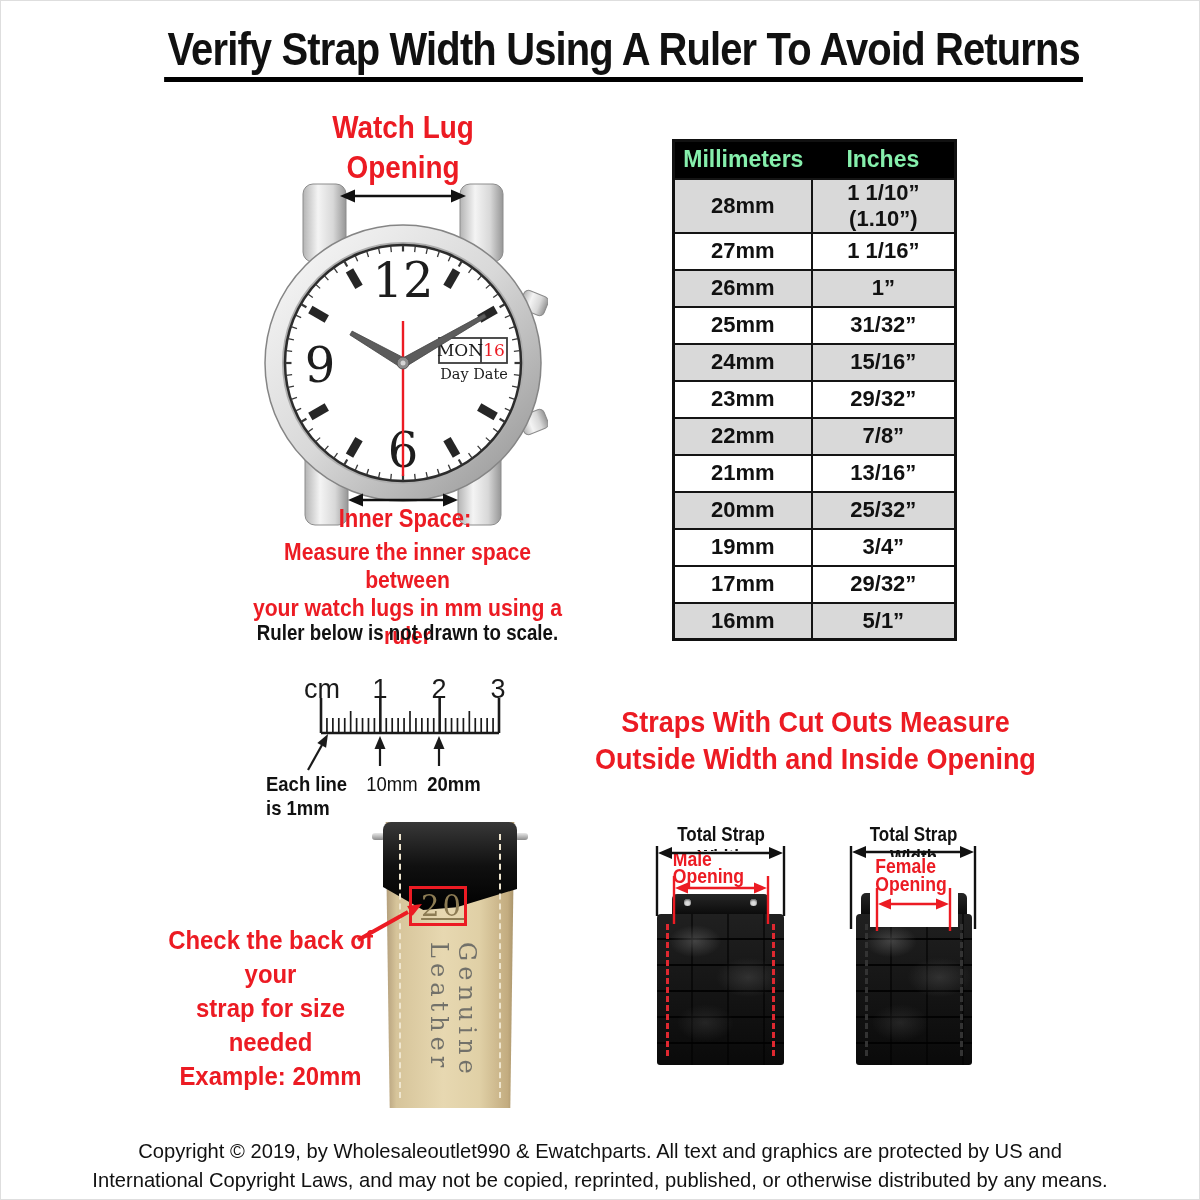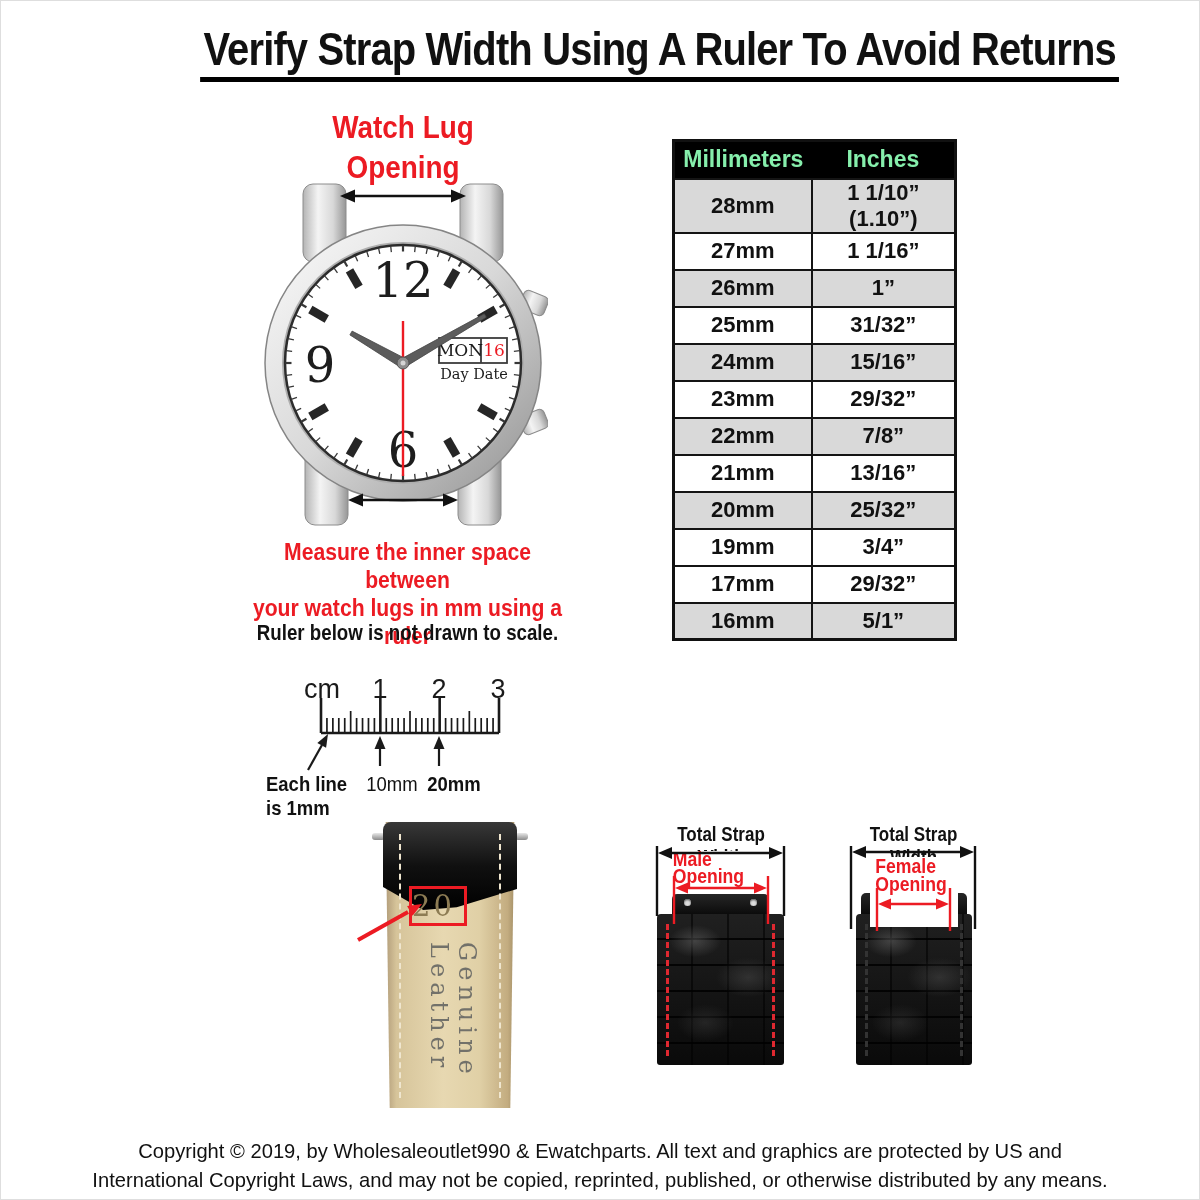--- a/index.html
+++ b/index.html
@@ -7,21 +7,21 @@
 body{background:#ffffff;font-family:"Liberation Sans",sans-serif;}
 .page{position:relative;width:1200px;height:1200px;background:#fff;color:#111;overflow:hidden;box-shadow:inset 0 0 0 1px #dedede;}
 .abs{position:absolute;}
 .cx{text-align:center;}
 .ln{transform-origin:50% 50%;}
 .lnl{transform-origin:0 50%;} .sx85{transform:scaleX(.85);} .sx88{transform:scaleX(.88);}
 .sx90{transform:scaleX(.90);} .sx92{transform:scaleX(.92);} .sx96{transform:scaleX(.96);}
 .red{color:var(--red);}
 
 
-.title-wrap{left:0;right:0;top:24px;text-align:right;padding-left:48px;}
+.title-wrap{left:0;right:0;top:24px;text-align:center;padding-left:48px;}
 .title{display:inline-block;font-weight:bold;font-size:47px;line-height:1.05;letter-spacing:-1px;
   transform:scaleX(.85);transform-origin:center;border-bottom:5px solid #000;padding:0 4px 4px;}
 
 
 .lug-label{left:278px;top:108px;width:250px;font-size:31px;font-weight:bold;line-height:40px;}
 .watch-svg{left:258px;top:183px;width:290px;height:345px;}
 .inner-space{left:275px;top:503px;width:260px;font-size:26px;font-weight:bold;}
 .measure-note{left:225px;top:538px;width:365px;font-size:23px;font-weight:bold;line-height:28px;}
 .scale-note{left:225px;top:620px;width:365px;font-size:22px;font-weight:bold;}
 .wn{font-family:"DejaVu Serif",serif;font-size:48px;fill:#1d1d1d;text-anchor:middle;}
@@ -51,21 +51,21 @@
   clip-path:polygon(2% 0,98% 0,95% 100%,5% 100%);}
 .tan-top{position:absolute;left:0;top:0;width:134px;height:88px;z-index:2;border-radius:8px 8px 0 0;
   background:linear-gradient(180deg,#383838,#101010 50%,#000);
   clip-path:polygon(0 0,100% 0,100% 76%,55% 97%,30% 100%,0 74%);}
 .pin{position:absolute;top:11px;width:13px;height:7px;border-radius:3px;z-index:0;
   background:linear-gradient(180deg,#e8e8e8,#8a8a8a);}
 .pin-l{left:-11px;} .pin-r{right:-11px;}
 .stitch{position:absolute;top:12px;height:264px;width:0;border-left:2px dashed #efe6cf;z-index:3;}
 .st-l{left:16px;} .st-r{right:16px;}
 .size-box{position:absolute;left:26px;top:64px;width:58px;height:40px;z-index:4;border:3px solid var(--red);
-  font-family:"DejaVu Serif",serif;font-size:29px;color:#8d7c54;text-align:left;line-height:35px;letter-spacing:3px;}
+  font-family:"DejaVu Serif",serif;font-size:29px;color:#8d7c54;text-align:right;line-height:35px;letter-spacing:3px;text-decoration:underline;}
 .material{position:absolute;left:42px;top:120px;height:165px;z-index:4;writing-mode:vertical-rl;
   font-family:"DejaVu Serif",serif;font-size:24px;color:#72716a;letter-spacing:5px;}
 .note-arrow{left:352px;top:896px;width:74px;height:48px;z-index:5;}
 .back-note{left:143px;top:923px;width:255px;font-size:26px;font-weight:bold;line-height:34px;}
 
 .strap-width-label{top:823px;font-size:20px;font-weight:bold;}
 .m-width{left:646px;width:150px;} .f-width{left:841px;width:145px;}
 .measure-svg{z-index:3;}
 .m-measure{left:650px;top:842px;width:144px;height:90px;}
 .f-measure{left:846px;top:842px;width:134px;height:92px;}
@@ -240,20 +240,23 @@
       <circle cx="145" cy="180" r="2.5" fill="#d5d5d5"></circle>
     </g>
 
     <g stroke="#111" stroke-width="2.6" fill="#111">
       <line x1="103" y1="317" x2="187" y2="317"></line>
       <polygon points="90,317 105,310.5 105,323.5" stroke="none"></polygon>
       <polygon points="200,317 185,310.5 185,323.5" stroke="none"></polygon>
     </g>
   </svg>
 
+  <div class="abs cx inner-space red">
+    <div class="ln sx85">Inner Space:</div>
+  </div>
 
   <div class="abs cx measure-note red">
     <div class="ln sx92">Measure the inner space  between</div>
     <div class="ln sx92">your watch lugs in mm using a ruler</div>
   </div>
 
   <div class="abs cx scale-note">
     <div class="ln sx85">Ruler below is not drawn to scale.</div>
   </div>
 
@@ -376,37 +379,46 @@
           <td>17mm</td>
           <td>29/32”</td>
         </tr>
         <tr class="even">
           <td>16mm</td>
           <td>5/1”</td>
         </tr>
       </tbody>
   </table>
 
+  <div class="abs cx red-heading red">
+    <div class="ln sx90">Straps With Cut Outs Measure</div>
+    <div class="ln sx90">Outside Width and Inside Opening</div>
+  </div>
 
   <div class="abs tan-strap">
     <div class="pin pin-l"></div>
     <div class="pin pin-r"></div>
     <div class="tan-body"></div>
     <div class="tan-top"></div>
     <div class="stitch st-l"></div>
     <div class="stitch st-r"></div>
     <div class="size-box">20</div>
     <div class="material">Genuine Leather</div>
   </div>
 
   <svg class="abs note-arrow" viewBox="0 0 74 48">
     <line x1="6" y1="44" x2="56" y2="16" style="stroke:var(--red)" stroke-width="4"></line>
     <polygon points="70,8 60.5,19.7 55.1,10.1" style="fill:var(--red)"></polygon>
   </svg>
 
+  <div class="abs cx back-note red">
+    <div class="ln sx92">Check the back of your</div>
+    <div class="ln sx92">strap for size needed</div>
+    <div class="ln sx92">Example: 20mm</div>
+  </div>
 
   <div class="abs cx strap-width-label m-width">
     <div class="ln sx85">Total Strap Width</div>
   </div>
   <div class="abs opening-label m-opening red">
     <div class="ln sx88">Male</div>
     <div class="ln sx88">Opening</div>
   </div>
   <svg class="abs measure-svg m-measure" viewBox="0 0 144 90">
     <g stroke="#111" stroke-width="2.4" fill="#111">

